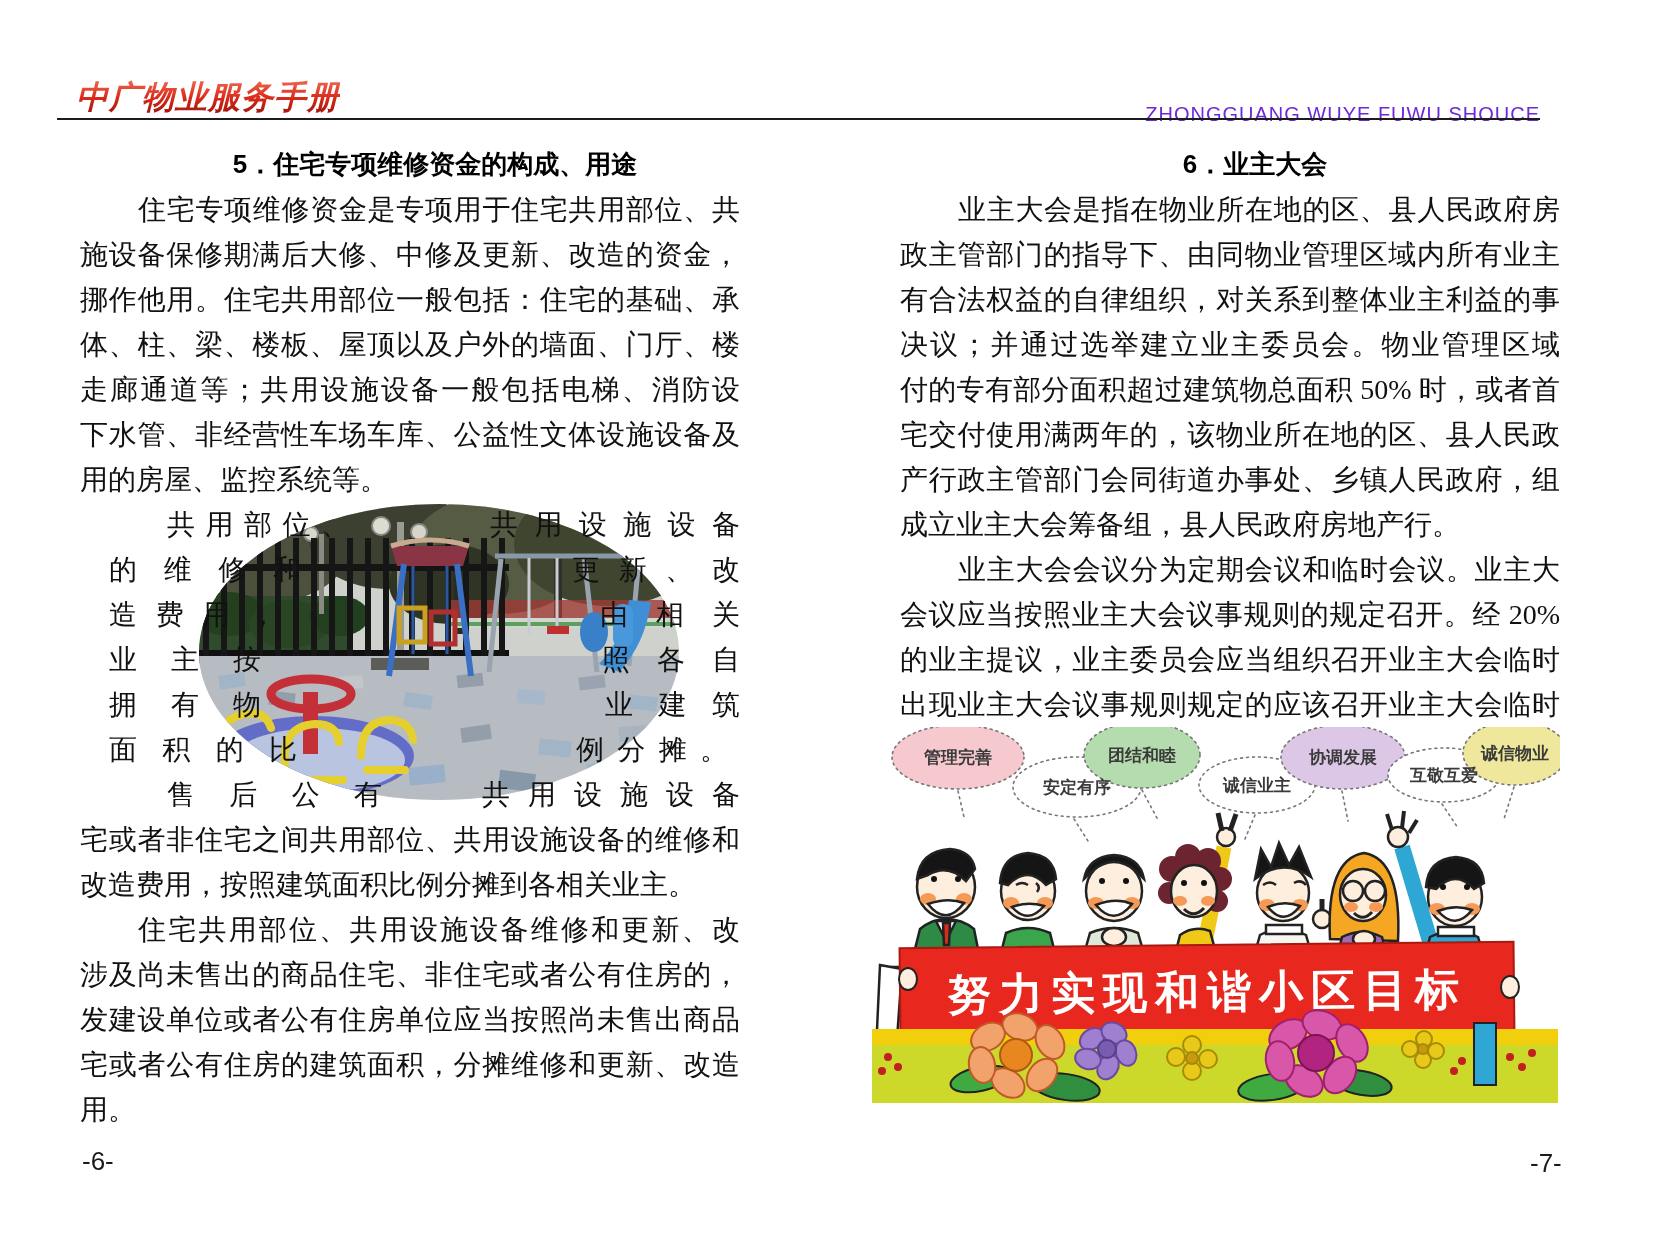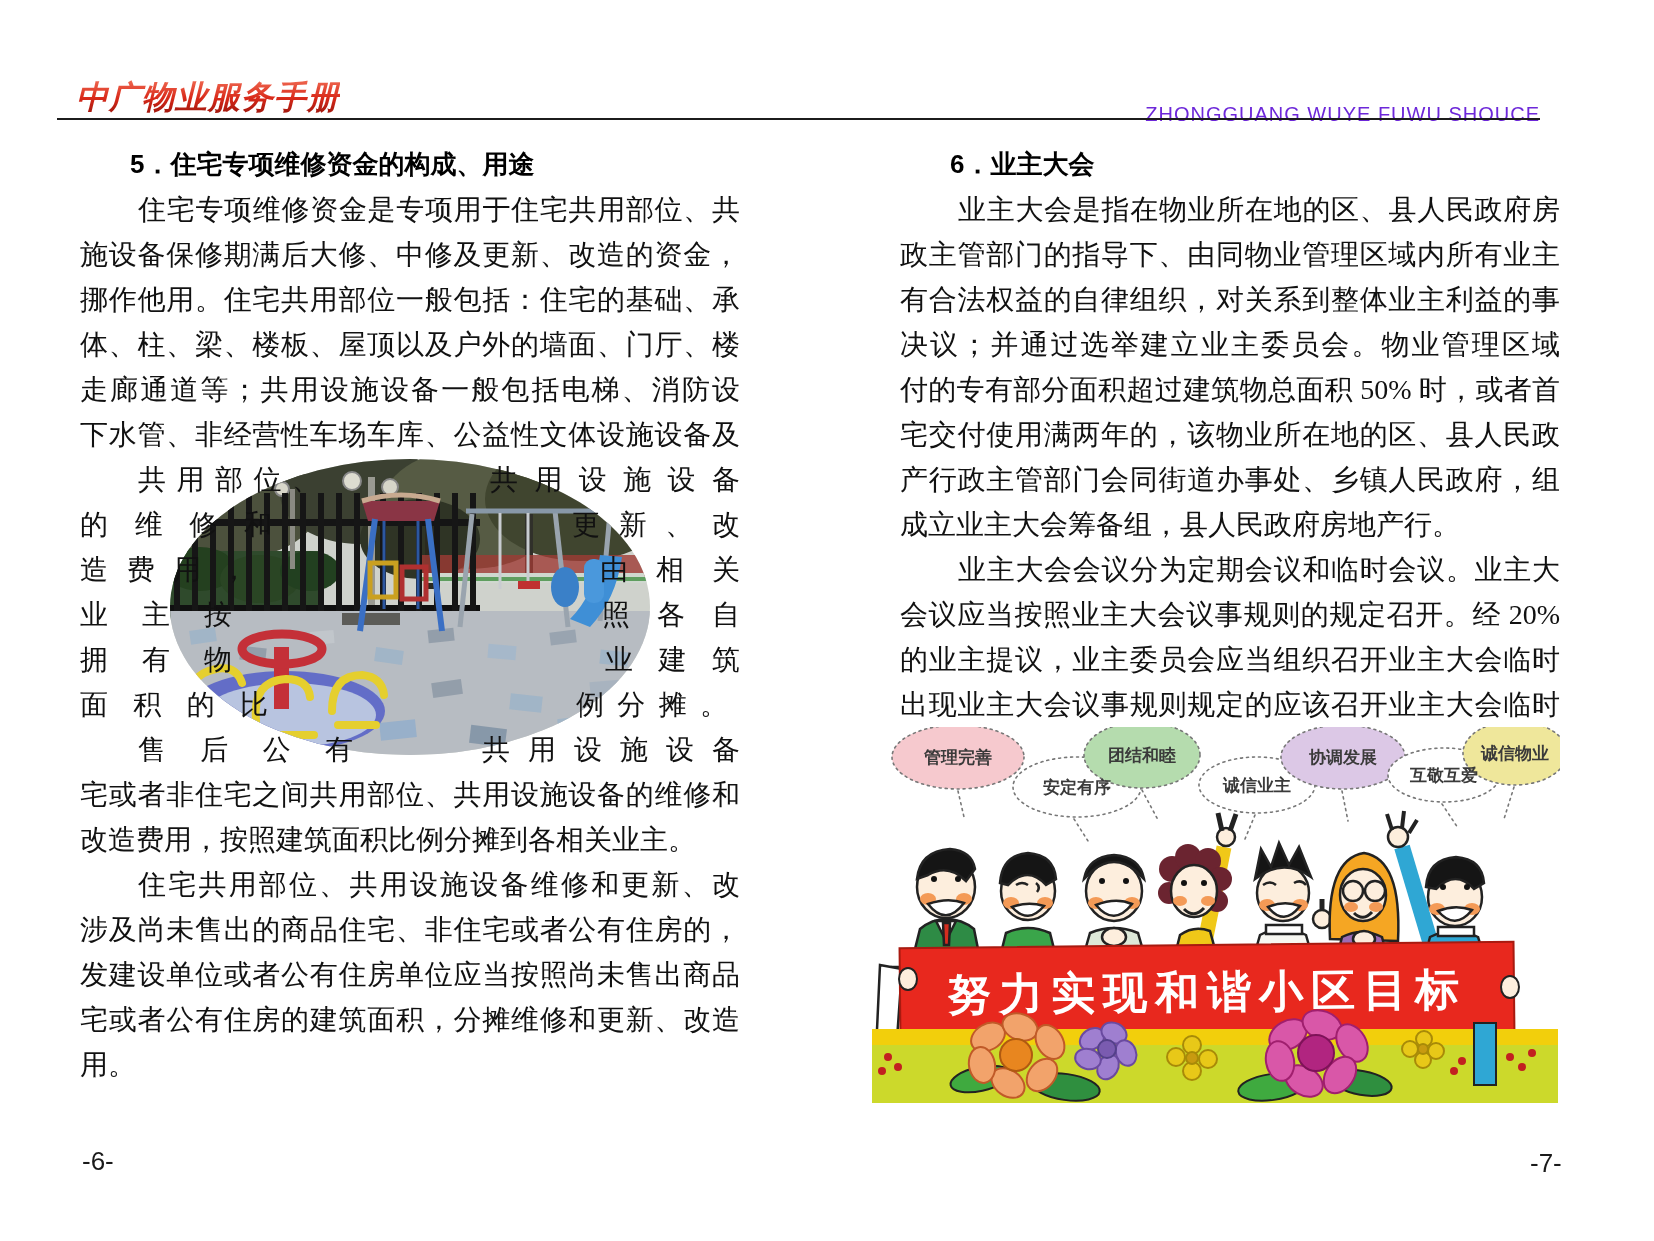--- a/index.html
+++ b/index.html
@@ -20,30 +20,30 @@
     font-family:"Liberation Sans",sans-serif;font-size:20px;
     color:#6d28d9;letter-spacing:1px;margin-top:15px;
   }
   .rule{position:absolute;left:57px;top:118px;width:1483px;height:2px;background:#1c1c1c;}
   
   .col{position:absolute;top:142px;width:660px;}
   #col-left{left:80px;}
   #col-right{left:900px;}
   .sec-title{
     height:45px;line-height:45px;font-size:26px;font-weight:bold;
-    font-family:"Liberation Sans",sans-serif;color:#000;padding-left:50px;
+    font-family:"Liberation Sans",sans-serif;color:#000;padding-left:50px;text-align:center;
   }
   .ln{
     height:45px;line-height:45px;font-size:28px;overflow:hidden;
     text-align:justify;text-align-last:justify;text-justify:inter-character;
   }
   .ln.last{text-align-last:left;}
   .ln.indent{text-indent:58px;}
   
-  .wrap{position:relative;height:315px;}
+  .wrap{position:relative;height:315px;margin-left:29px;}
   .frag{
     position:absolute;height:45px;line-height:45px;font-size:28px;overflow:hidden;
     text-align:justify;text-align-last:justify;text-justify:inter-character;
   }
   .photo{position:absolute;left:90px;top:2px;width:480px;height:296px;}
   
   .cartoon{position:relative;margin-left:-30px;width:690px;height:380px;}
   
   .pn{
     position:absolute;font-family:"Liberation Sans",sans-serif;
@@ -62,20 +62,21 @@
 
 <div class="col" id="col-left">
   <div class="sec-title">5．住宅专项维修资金的构成、用途</div>
 
   <div class="ln indent">住宅专项维修资金是专项用于住宅共用部位、共用设</div>
   <div class="ln">施设备保修期满后大修、中修及更新、改造的资金，不得</div>
   <div class="ln">挪作他用。住宅共用部位一般包括：住宅的基础、承重墙</div>
   <div class="ln">体、柱、梁、楼板、屋顶以及户外的墙面、门厅、楼梯间、</div>
   <div class="ln">走廊通道等；共用设施设备一般包括电梯、消防设施、道路、</div>
   <div class="ln">下水管、非经营性车场车库、公益性文体设施设备及其使</div>
+  <div class="ln last">用的房屋、监控系统等。</div>
 
   <div class="wrap">
     <svg class="photo" viewBox="0 0 480 296" xmlns="http://www.w3.org/2000/svg">
       <defs>
           <clipPath id="oval">
             <ellipse cx="240" cy="148" rx="240" ry="148"></ellipse>
           </clipPath>
         </defs>
       <g clip-path="url(#oval)">
         <rect x="0" y="0" width="480" height="296" fill="#cfd2cc"></rect>

